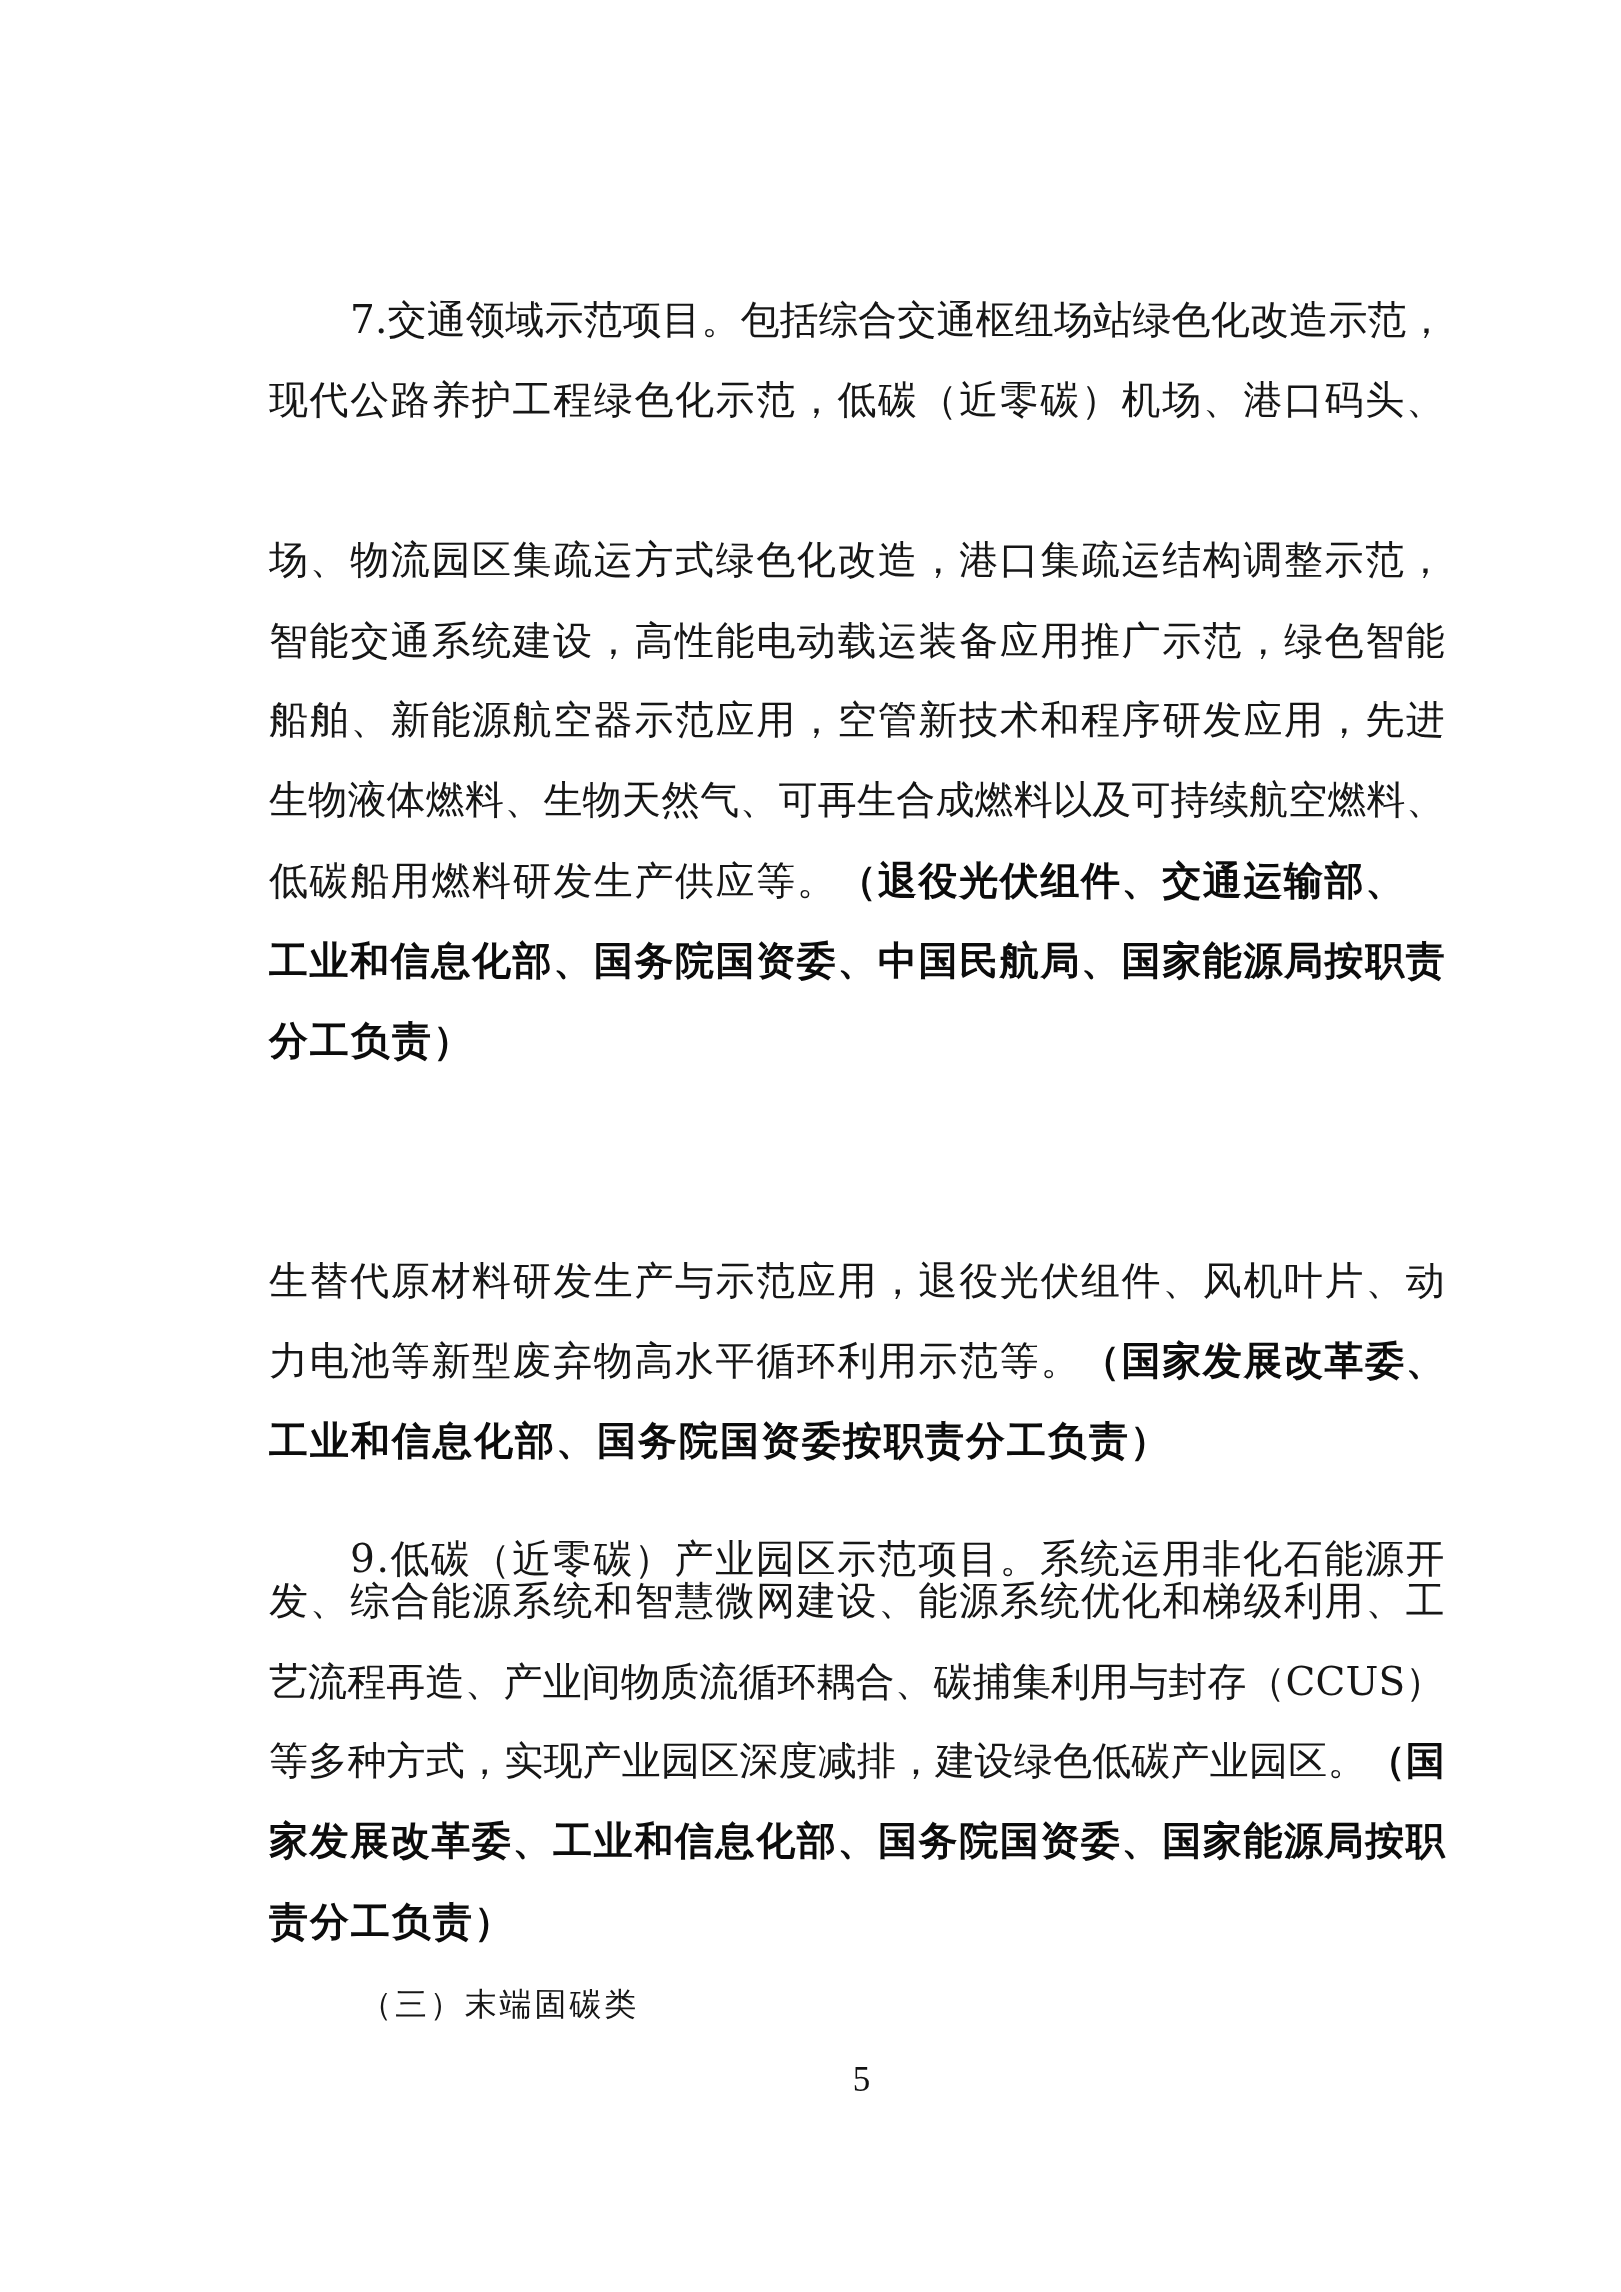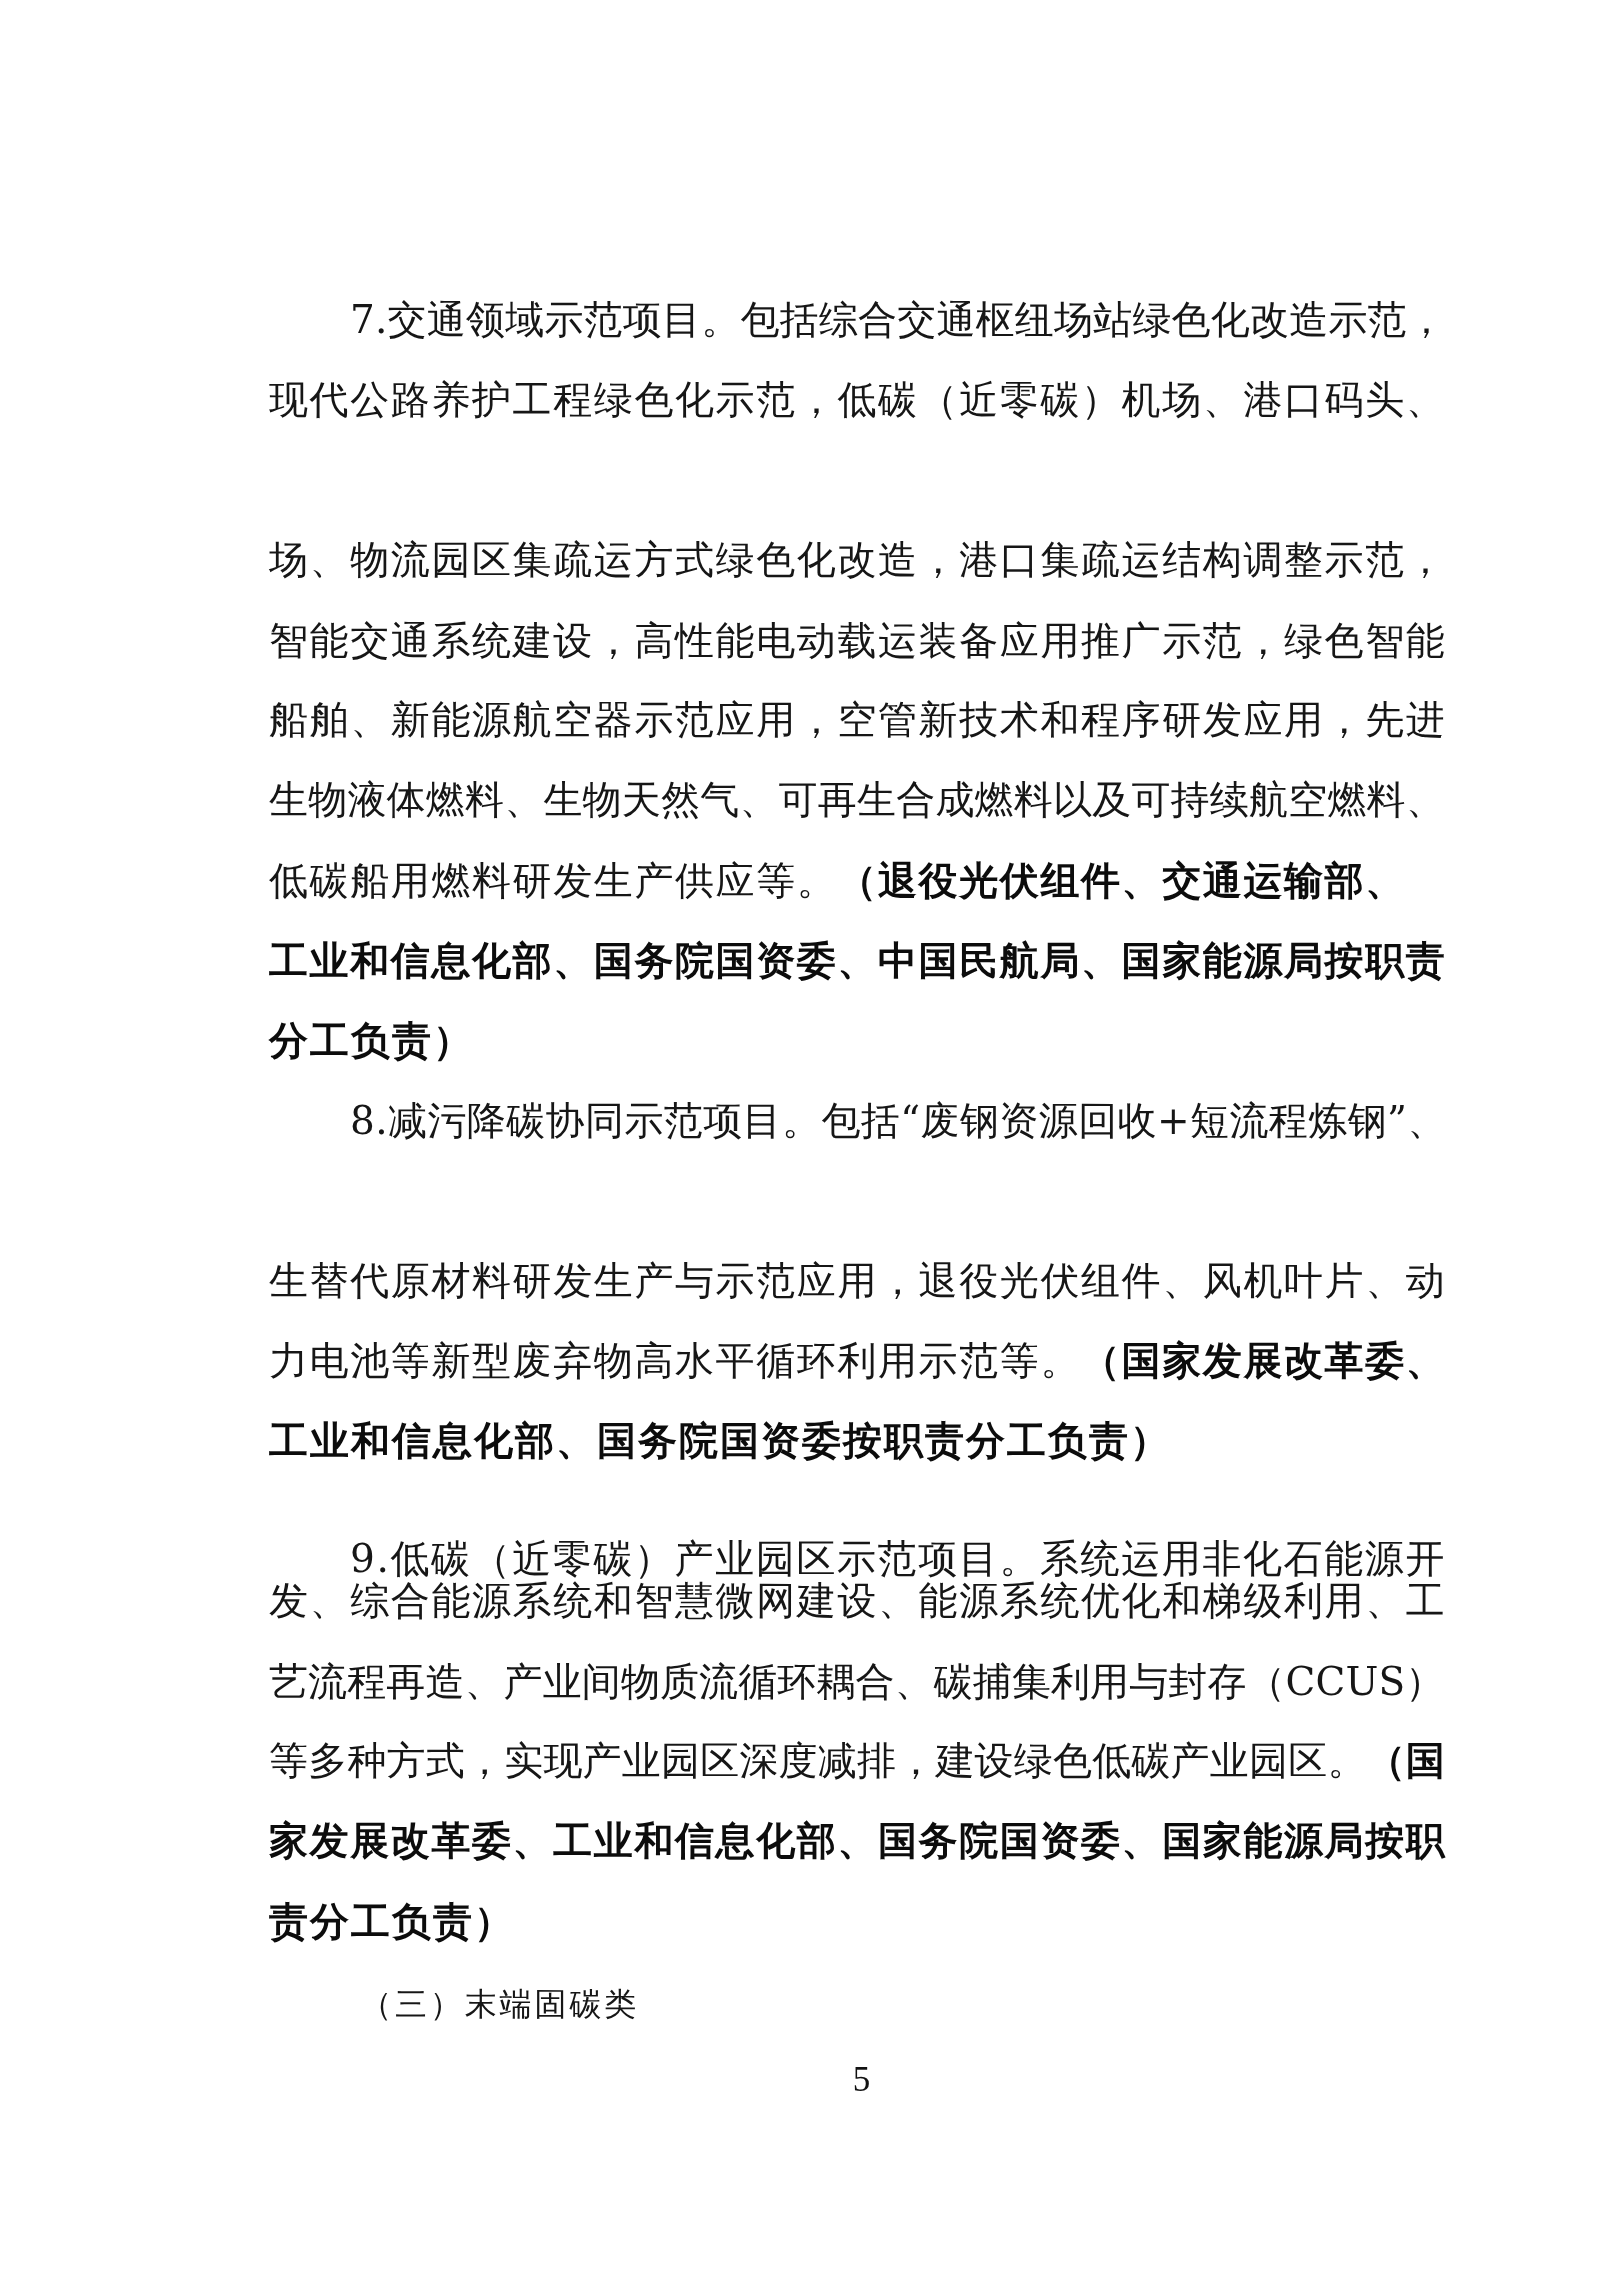--- a/index.html
+++ b/index.html
@@ -82,21 +82,20 @@
   <div class="line indent" style="top: 290px; text-align: left; text-align-last: left; letter-spacing: 0.2px;"><span>7.交通领域示范项目。包括综合交通枢纽场站绿色化改造示范，</span></div>
   <div class="line" style="top: 370px; text-align: left; text-align-last: left; letter-spacing: 1.6px;"><span>现代公路养护工程绿色化示范，低碳（近零碳）机场、港口码头、</span></div>
   <div class="line" style="top: 530px; text-align: left; text-align-last: left; letter-spacing: 1.6px;"><span>场、物流园区集疏运方式绿色化改造，港口集疏运结构调整示范，</span></div>
   <div class="line" style="top: 611px; text-align: left; text-align-last: left; letter-spacing: 1.6px;"><span>智能交通系统建设，高性能电动载运装备应用推广示范，绿色智能</span></div>
   <div class="line" style="top: 690px; text-align: left; text-align-last: left; letter-spacing: 1.6px;"><span>船舶、新能源航空器示范应用，空管新技术和程序研发应用，先进</span></div>
   <div class="line" style="top: 770px; text-align: left; text-align-last: left; letter-spacing: 0.2px;"><span>生物液体燃料、生物天然气、可再生合成燃料以及可持续航空燃料、</span></div>
   <div class="line" style="top: 851px; text-align: left; text-align-last: left; letter-spacing: 1.6px;"><span>低碳船用燃料研发生产供应等。</span><span class="attr">（退役光伏组件、交通运输部、</span></div>
   <div class="line" style="top: 931px; text-align: left; text-align-last: left; letter-spacing: 1.6px;"><span class="attr">工业和信息化部、国务院国资委、中国民航局、国家能源局按职责</span></div>
   <div class="line short" style="top:1011px"><span class="attr">分工负责）</span></div>
 
-  <div class="line indent" style="top: 1091px; text-align: left; text-align-last: left; letter-spacing: 0.4px;"><span>8.减污降碳协同示范项目。包括“废钢资源回收+短流程炼钢”、</span></div>
   <div class="line" style="top: 1251px; text-align: left; text-align-last: left; letter-spacing: 1.6px;"><span>生替代原材料研发生产与示范应用，退役光伏组件、风机叶片、动</span></div>
   <div class="line short" style="top:1411px"><span class="attr">工业和信息化部、国务院国资委按职责分工负责）</span></div>
   <div class="line" style="top: 1331px; text-align: left; text-align-last: left; letter-spacing: 1.6px;"><span>力电池等新型废弃物高水平循环利用示范等。</span><span class="attr">（国家发展改革委、</span></div>
 
   <div class="line indent" style="top: 1529px; text-align: right; text-align-last: left; letter-spacing: 1.6px;"><span>9.低碳（近零碳）产业园区示范项目。系统运用非化石能源开</span></div>
   <div class="line" style="top: 1571px; text-align: left; text-align-last: left; letter-spacing: 1.6px;"><span>发、综合能源系统和智慧微网建设、能源系统优化和梯级利用、工</span></div>
   <div class="line" style="top: 1652px; text-align: left; text-align-last: left; letter-spacing: 0.1px;"><span>艺流程再造、产业间物质流循环耦合、碳捕集利用与封存（CCUS）</span></div>
   <div class="line" style="top: 1731px; text-align: left; text-align-last: left; letter-spacing: 0.2px;"><span>等多种方式，实现产业园区深度减排，建设绿色低碳产业园区。</span><span class="attr">（国</span></div>
   <div class="line" style="top: 1811px; text-align: left; text-align-last: left; letter-spacing: 1.6px;"><span class="attr">家发展改革委、工业和信息化部、国务院国资委、国家能源局按职</span></div>
   <div class="line short" style="top:1892px"><span class="attr">责分工负责）</span></div>

